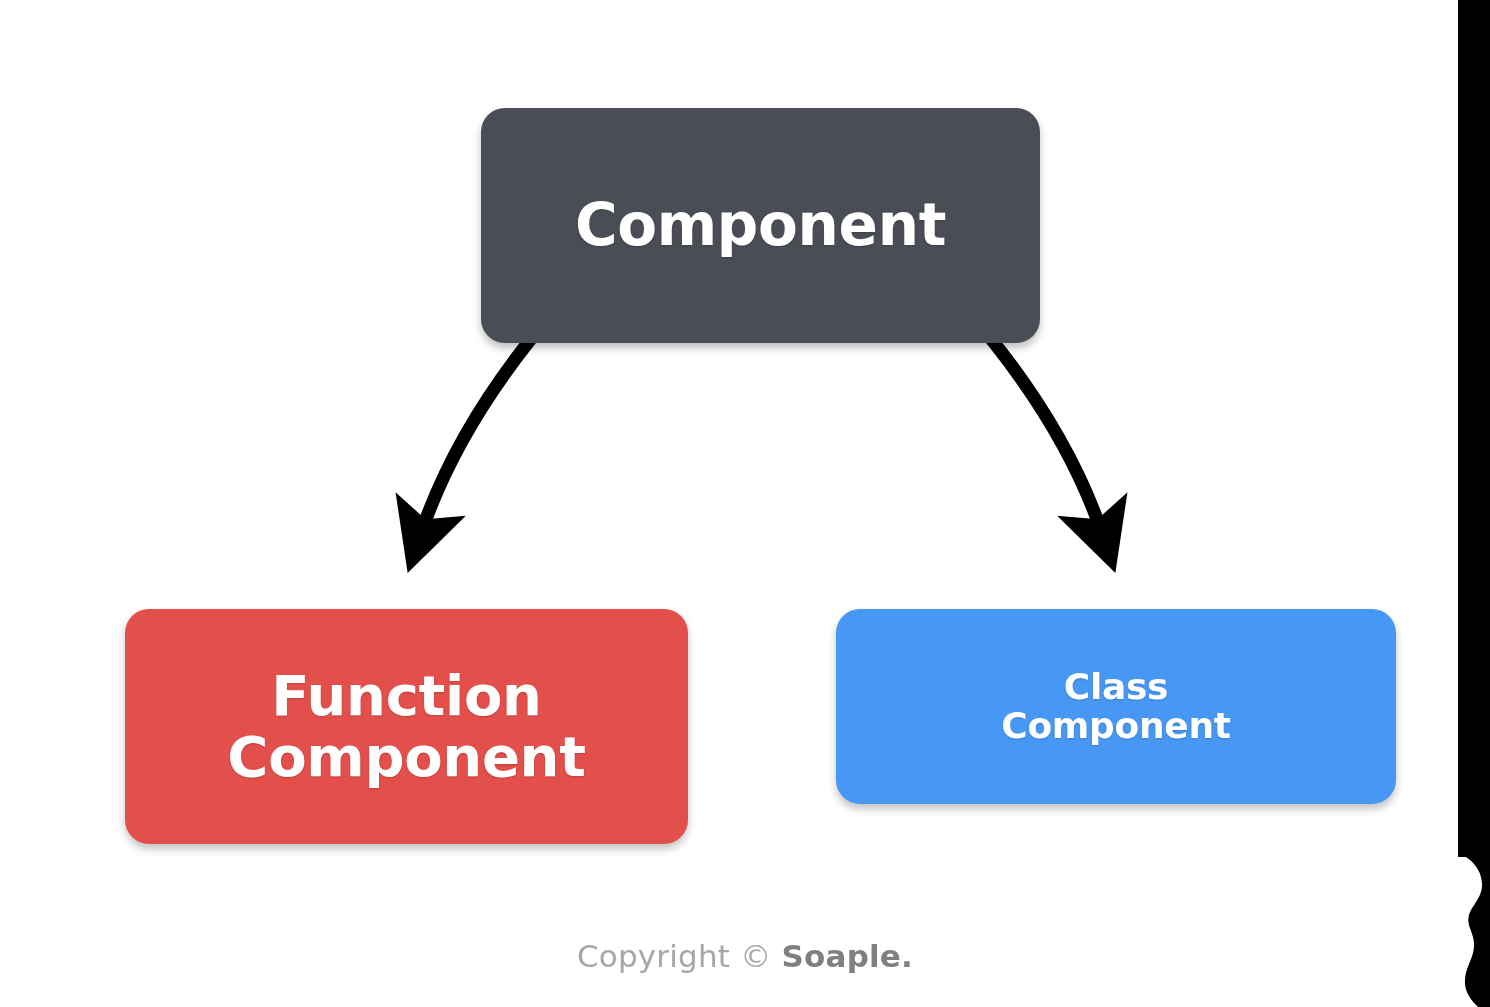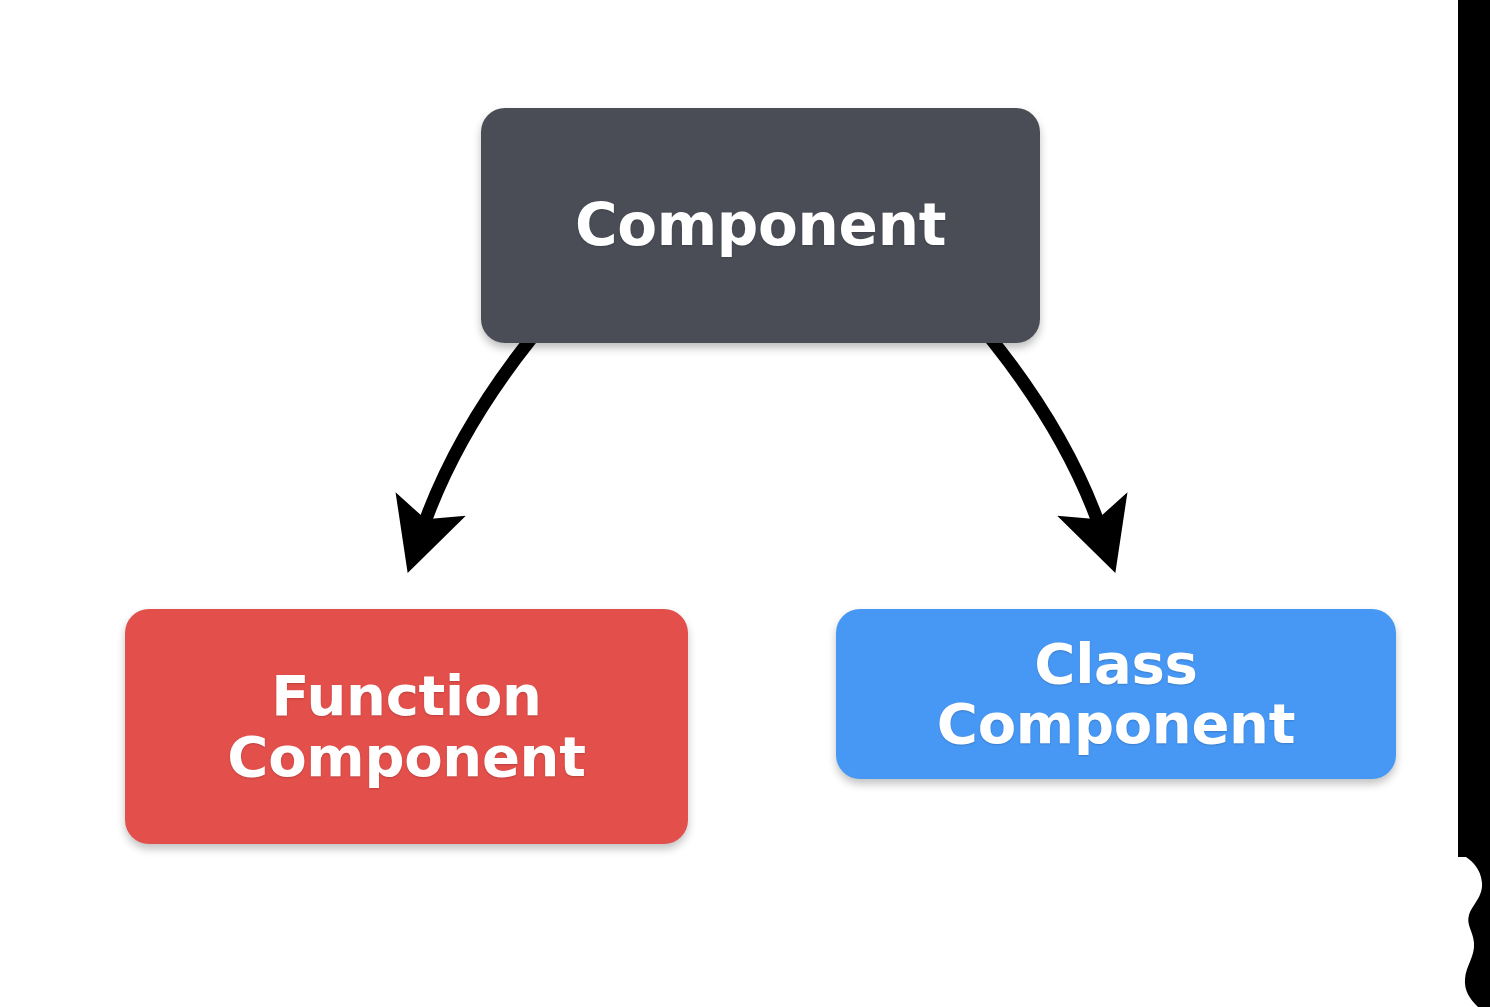--- a/index.html
+++ b/index.html
@@ -55,23 +55,23 @@
     height: 235px;
     background: #e34f4b;
     font-size: 56px;
     box-shadow: 0 5px 9px rgba(0,0,0,0.24);
   }
 
   #node-class {
     left: 836px;
     top: 568px;
     width: 560px;
-    height: 170px;
+    height: 195px;
     background: #4798f4;
-    font-size: 56px;
+    font-size: 36px;
     box-shadow: 0 5px 9px rgba(0,0,0,0.24);
   }
 
   .node-label {
     display: block;
     white-space: pre-line;
     padding: 0 14px;
   }
 
   
@@ -154,20 +154,23 @@
   <div class="node" id="node-function">
     <span class="node-label">Function
 Component</span>
   </div>
 
   <div class="node" id="node-class">
     <span class="node-label">Class
 Component</span>
   </div>
 
+  <div id="footer">
+    <span class="copy-text">Copyright © </span><span class="brand-text">Soaple.</span>
+  </div>
 
   <div id="edge-band"></div>
   <svg id="edge-blob" viewBox="0 0 42 150" width="42" height="150" xmlns="http://www.w3.org/2000/svg">
     <path d="M 42,150 L 0,150 L 0,0 L 18,0
              C 24,4 33,12 34,26
              C 35,40 24,48 21,58
              C 18,68 25,74 26,86
              C 27,100 18,108 17,122
              C 16,134 22,142 30,150 Z" fill="#ffffff"></path>
   </svg>

